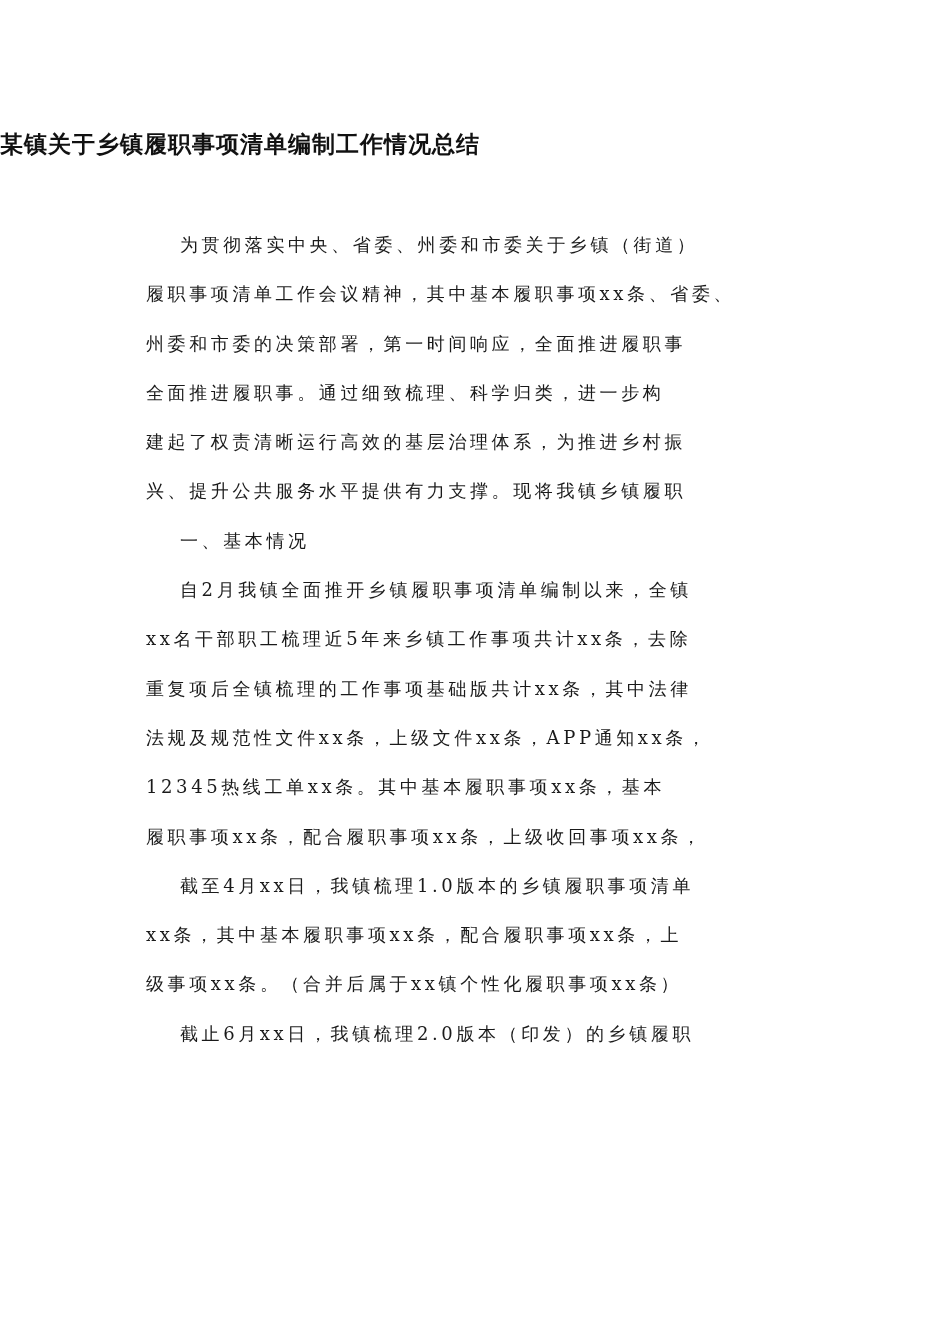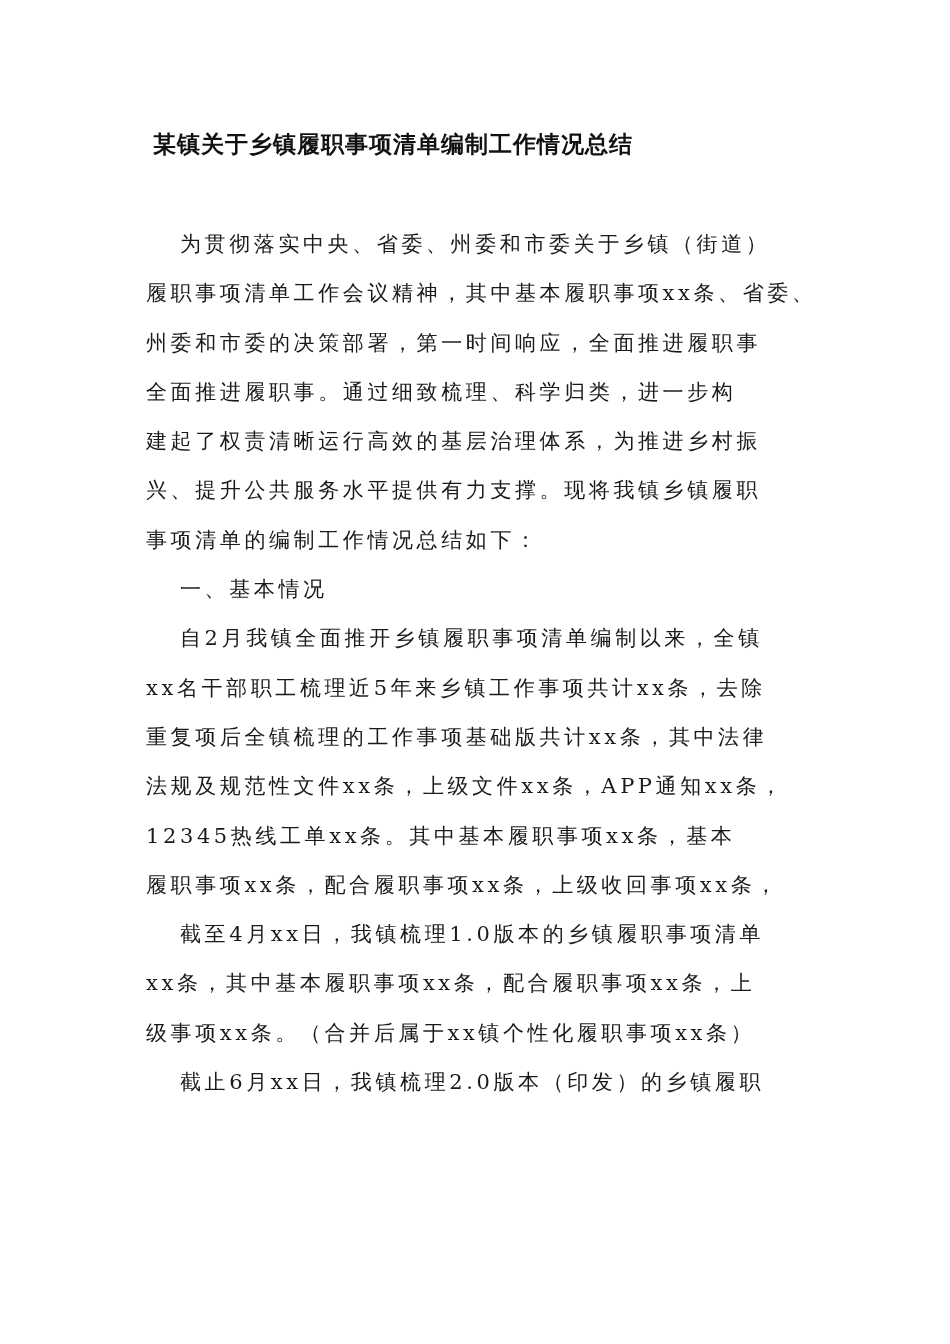--- a/index.html
+++ b/index.html
@@ -21,38 +21,38 @@
       top: 0;
       width: 950px;
       height: 1344px;
       background: #ffffff;
     }
     .title {
       position: absolute;
       top: 127px;
       left: 0;
       width: 786px;
-      text-align: center;
+      text-align: left;
       font-family: "DejaVu Sans", "Liberation Sans", sans-serif;
       font-weight: bold;
       font-size: 23px;
       letter-spacing: 1px;
       line-height: 34px;
       color: #111111;
     }
     .body-text {
       position: absolute;
       left: 146px;
       top: 220px;
       width: 700px;
     }
     .line {
       height: 49.3px;
       line-height: 49.3px;
-      font-size: 21px;
+      font-size: 18px;
       letter-spacing: 3.6px;
       white-space: nowrap;
       color: #1a1a1a;
     }
     .line.indent {
       padding-left: 34px;
     }
   </style>
 </head>
 <body>
@@ -60,21 +60,20 @@
 <div class="page">
   <div class="title">某镇关于乡镇履职事项清单编制工作情况总结</div>
 
   <div class="body-text">
     <div class="line indent">为贯彻落实中央、省委、州委和市委关于乡镇（街道）</div>
     <div class="line">履职事项清单工作会议精神，其中基本履职事项xx条、省委、</div>
     <div class="line">州委和市委的决策部署，第一时间响应，全面推进履职事</div>
     <div class="line">全面推进履职事。通过细致梳理、科学归类，进一步构</div>
     <div class="line">建起了权责清晰运行高效的基层治理体系，为推进乡村振</div>
     <div class="line">兴、提升公共服务水平提供有力支撑。现将我镇乡镇履职</div>
-    <div class="line">事项清单的编制工作情况总结如下：</div>
     <div class="line indent">一、基本情况</div>
     <div class="line indent">自2月我镇全面推开乡镇履职事项清单编制以来，全镇</div>
     <div class="line">xx名干部职工梳理近5年来乡镇工作事项共计xx条，去除</div>
     <div class="line">重复项后全镇梳理的工作事项基础版共计xx条，其中法律</div>
     <div class="line">法规及规范性文件xx条，上级文件xx条，APP通知xx条，</div>
     <div class="line">12345热线工单xx条。其中基本履职事项xx条，基本</div>
     <div class="line">履职事项xx条，配合履职事项xx条，上级收回事项xx条，</div>
     <div class="line indent">截至4月xx日，我镇梳理1.0版本的乡镇履职事项清单</div>
     <div class="line">xx条，其中基本履职事项xx条，配合履职事项xx条，上</div>
     <div class="line">级事项xx条。（合并后属于xx镇个性化履职事项xx条）</div>

